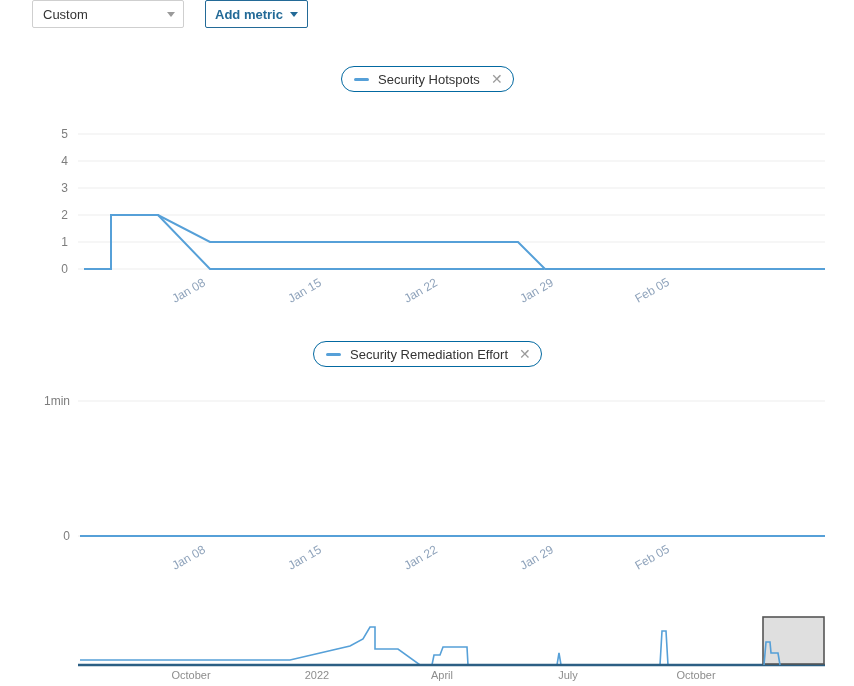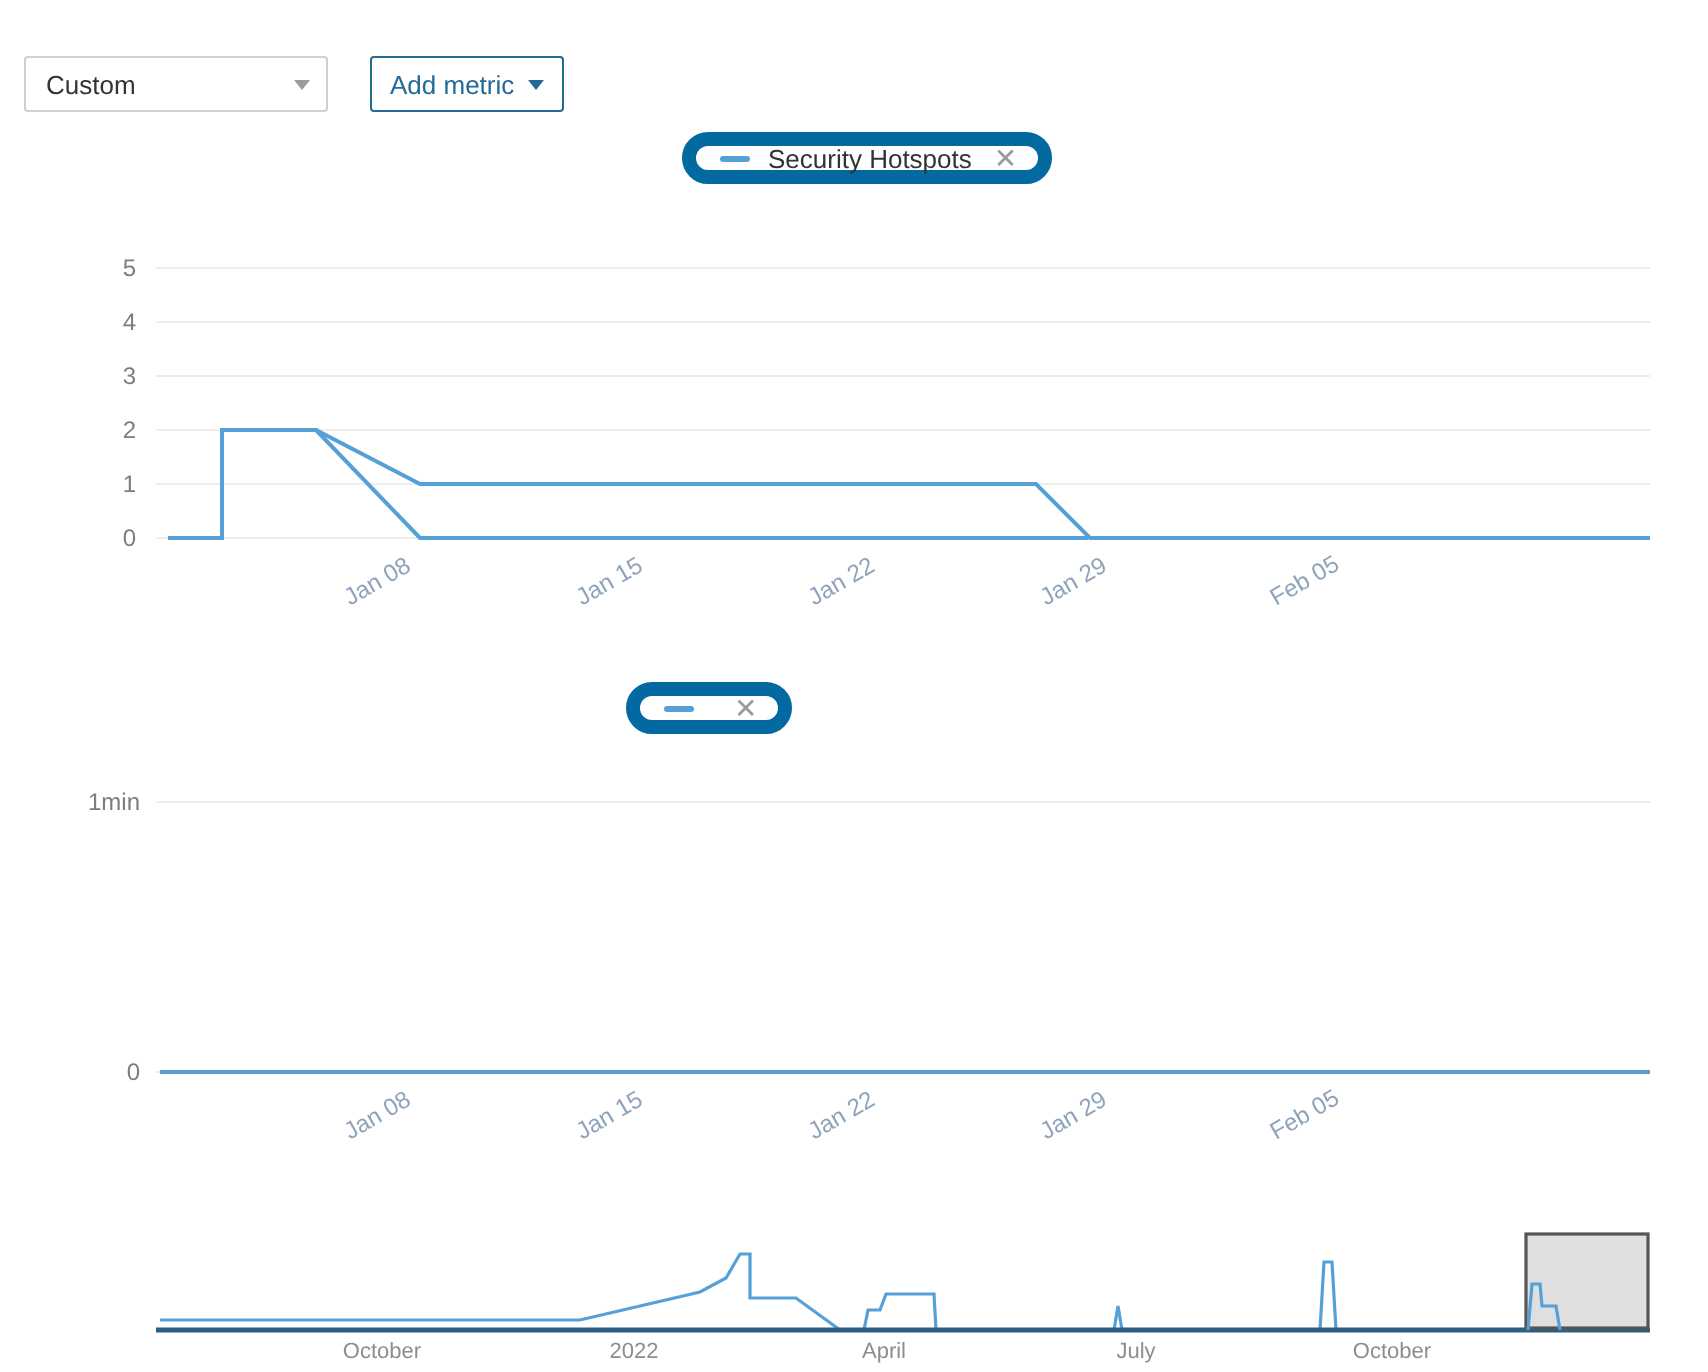--- a/index.html
+++ b/index.html
@@ -16,22 +16,22 @@
     -webkit-font-smoothing: antialiased;
   }
 
   
   .toolbar {
     position: absolute;
     left: 0; top: 0;
     width: 854px;
     height: 56px;
     display: flex;
-    align-items: flex-end;
-    padding-left: 12px;
+    align-items: flex-start;
+    padding-left: 32px;
     box-sizing: border-box;
   }
   .select-box {
     width: 152px;
     height: 28px;
     border: 1px solid #cfcfcf;
     border-radius: 2px;
     background: #fff;
     display: flex;
     align-items: center;
@@ -48,40 +48,40 @@
     border-top: 5px solid #9a9a9a;
   }
   .add-metric-btn {
     margin-left: 21px;
     height: 28px;
     border: 1px solid #236a97;
     border-radius: 2px;
     background: #fff;
     color: #236a97;
     font-size: 13px;
-    font-weight: normal;
+    font-weight: bold;
     display: flex;
     align-items: center;
     padding: 0 9px;
     box-sizing: border-box;
     cursor: pointer;
   }
   .btn-caret {
     margin-left: 7px;
     width: 0; height: 0;
     border-left: 4px solid transparent;
     border-right: 4px solid transparent;
     border-top: 5px solid #236a97;
   }
 
   
   .legend-chip {
     position: absolute;
     height: 26px;
-    border: 7px solid #0369a1;
+    border: 1px solid #0369a1;
     border-radius: 14px;
     background: #fff;
     display: flex;
     align-items: center;
     padding: 0 10px 0 12px;
     box-sizing: border-box;
     font-size: 13px;
     color: #333;
     white-space: nowrap;
     justify-content: center;
@@ -185,20 +185,21 @@
       <text class="xtick" transform="translate(291,183) rotate(-30)">Jan 15</text>
       <text class="xtick" transform="translate(407,183) rotate(-30)">Jan 22</text>
       <text class="xtick" transform="translate(523,183) rotate(-30)">Jan 29</text>
       <text class="xtick" transform="translate(638,183) rotate(-30)">Feb 05</text>
     </g>
   </svg>
 </div>
 
 <div class="legend-chip" style="left:313px; top:341px;">
   <span class="legend-dash"></span>
+  <span>Security Remediation Effort</span>
   <span class="legend-close">✕</span>
 </div>
 
 <div class="chart" style="top:387px; height:200px;">
   <svg width="854" height="200" viewBox="0 0 854 200">
     <g>
       <line class="grid" x1="78" y1="14" x2="825" y2="14"></line>
       <line class="grid" x1="78" y1="149" x2="825" y2="149"></line>
     </g>
     <g>

